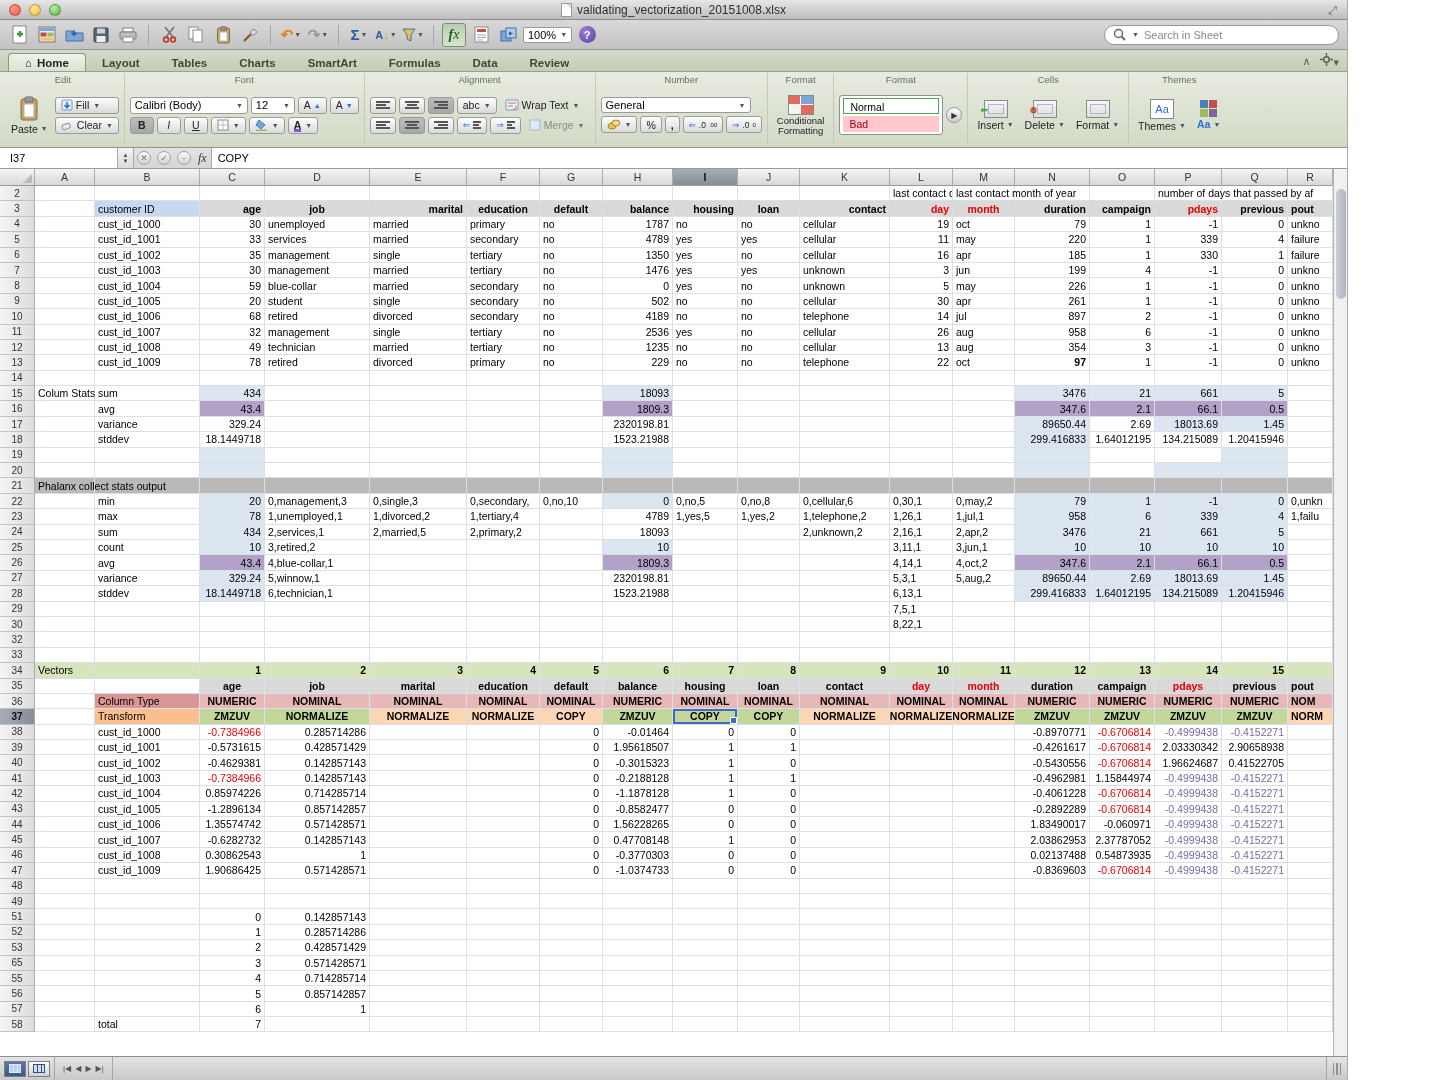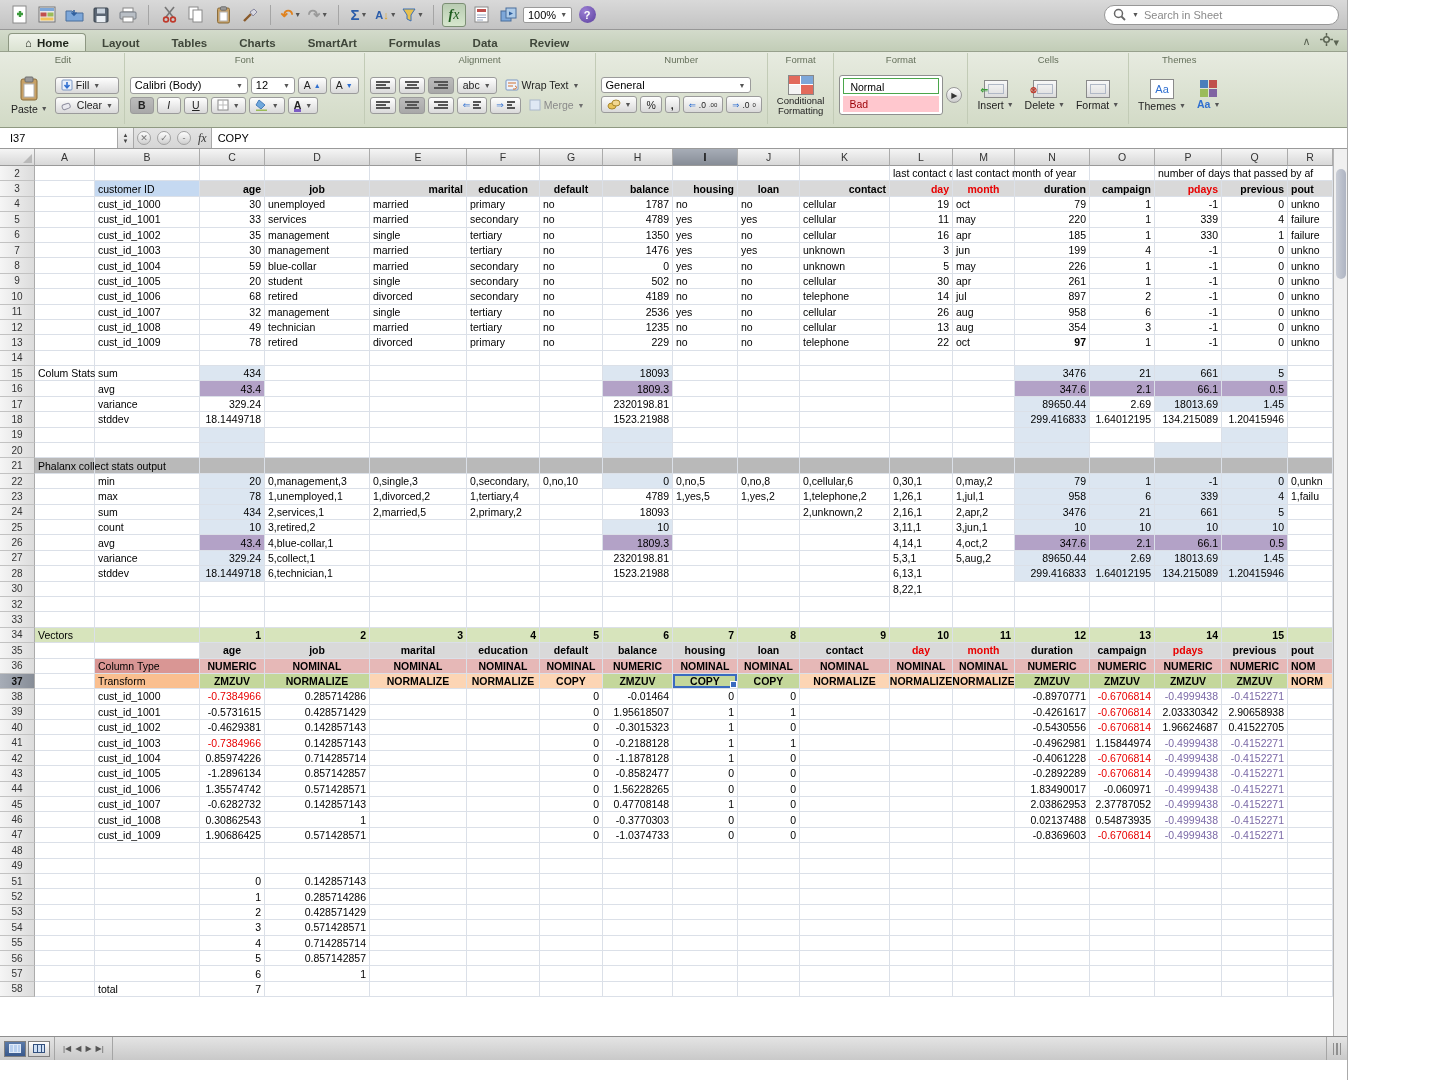--- a/index.html
+++ b/index.html
@@ -103,20 +103,32 @@
   .stab.active { background:#fcfcfc; font-weight:bold; color:#000; }
   .hgrip { margin-left:auto; display:flex; align-items:center; gap:2px; padding:0 6px; border-left:1px solid #a5a5a5; }
   .hgrip i { width:1.5px; height:12px; background:#8f8f8f; display:block; }
   .muted { color:#6f6f6f; }
 </style>
 </head>
 <body>
 
 <div class="window">
 
+  <div class="titlebar">
+    <div class="traffic">
+      <span class="light red"></span>
+      <span class="light yellow"></span>
+      <span class="light green"></span>
+    </div>
+    <div class="wtitle">
+      <span class="docicon"></span>
+      <span>validating_vectorization_20151008.xlsx</span>
+    </div>
+    <span class="expandicon">⤢</span>
+  </div>
 
   <div class="toolbar">
     <span id="tb-icons" style="display:flex;align-items:center;gap:3px;">
         <span class="tbicon">
           <svg width="16" height="19" viewBox="0 0 16 19">
             <rect x="1" y="1" width="13" height="17" fill="#fff" stroke="#8a8a8a"></rect>
             <path d="M5 9 h6 M8 6 v6" stroke="#3c9b3c" stroke-width="2.4"></path>
           </svg>
         </span>
         <span class="tbicon">
@@ -1122,21 +1134,21 @@
           <div class="cell n purple" style="width: 65px;">2.1</div>
           <div class="cell n purple" style="width: 67px;">66.1</div>
           <div class="cell n purple" style="width: 66px;">0.5</div>
           <div class="cell" style="width: 45px;"></div>
         </div>
         <div class="grow">
           <div class="rowhdr">27</div>
           <div class="cell" style="width: 60px;"></div>
           <div class="cell t" style="width: 105px;">variance</div>
           <div class="cell n blue" style="width: 65px;">329.24</div>
-          <div class="cell t" style="width: 105px;">5,collect,1</div>
+          <div class="cell t" style="width: 105px;">5,winnow,1</div>
           <div class="cell" style="width: 97px;"></div>
           <div class="cell" style="width: 73px;"></div>
           <div class="cell" style="width: 63px;"></div>
           <div class="cell n" style="width: 70px;">2320198.81</div>
           <div class="cell" style="width: 65px;"></div>
           <div class="cell" style="width: 62px;"></div>
           <div class="cell" style="width: 90px;"></div>
           <div class="cell t" style="width: 63px;">5,3,1</div>
           <div class="cell t" style="width: 62px;">5,aug,2</div>
           <div class="cell n blue" style="width: 75px;">89650.44</div>
@@ -1157,20 +1169,41 @@
           <div class="cell n" style="width: 70px;">1523.21988</div>
           <div class="cell" style="width: 65px;"></div>
           <div class="cell" style="width: 62px;"></div>
           <div class="cell" style="width: 90px;"></div>
           <div class="cell t" style="width: 63px;">6,13,1</div>
           <div class="cell" style="width: 62px;"></div>
           <div class="cell n blue" style="width: 75px;">299.416833</div>
           <div class="cell n blue" style="width: 65px;">1.64012195</div>
           <div class="cell n blue" style="width: 67px;">134.215089</div>
           <div class="cell n blue" style="width: 66px;">1.20415946</div>
+          <div class="cell" style="width: 45px;"></div>
+        </div>
+        <div class="grow">
+          <div class="rowhdr">29</div>
+          <div class="cell" style="width: 60px;"></div>
+          <div class="cell" style="width: 105px;"></div>
+          <div class="cell" style="width: 65px;"></div>
+          <div class="cell" style="width: 105px;"></div>
+          <div class="cell" style="width: 97px;"></div>
+          <div class="cell" style="width: 73px;"></div>
+          <div class="cell" style="width: 63px;"></div>
+          <div class="cell" style="width: 70px;"></div>
+          <div class="cell" style="width: 65px;"></div>
+          <div class="cell" style="width: 62px;"></div>
+          <div class="cell" style="width: 90px;"></div>
+          <div class="cell t" style="width: 63px;">7,5,1</div>
+          <div class="cell" style="width: 62px;"></div>
+          <div class="cell" style="width: 75px;"></div>
+          <div class="cell" style="width: 65px;"></div>
+          <div class="cell" style="width: 67px;"></div>
+          <div class="cell" style="width: 66px;"></div>
           <div class="cell" style="width: 45px;"></div>
         </div>
         <div class="grow">
           <div class="rowhdr">30</div>
           <div class="cell" style="width: 60px;"></div>
           <div class="cell" style="width: 105px;"></div>
           <div class="cell" style="width: 65px;"></div>
           <div class="cell" style="width: 105px;"></div>
           <div class="cell" style="width: 97px;"></div>
           <div class="cell" style="width: 73px;"></div>
@@ -1622,21 +1655,21 @@
           <div class="cell" style="width: 90px;"></div>
           <div class="cell" style="width: 63px;"></div>
           <div class="cell" style="width: 62px;"></div>
           <div class="cell" style="width: 75px;"></div>
           <div class="cell" style="width: 65px;"></div>
           <div class="cell" style="width: 67px;"></div>
           <div class="cell" style="width: 66px;"></div>
           <div class="cell" style="width: 45px;"></div>
         </div>
         <div class="grow">
-          <div class="rowhdr">54</div>
+          <div class="rowhdr">65</div>
           <div class="cell" style="width: 60px;"></div>
           <div class="cell" style="width: 105px;"></div>
           <div class="cell n" style="width: 65px;">3</div>
           <div class="cell n" style="width: 105px;">0.571428571</div>
           <div class="cell" style="width: 97px;"></div>
           <div class="cell" style="width: 73px;"></div>
           <div class="cell" style="width: 63px;"></div>
           <div class="cell" style="width: 70px;"></div>
           <div class="cell" style="width: 65px;"></div>
           <div class="cell" style="width: 62px;"></div>

